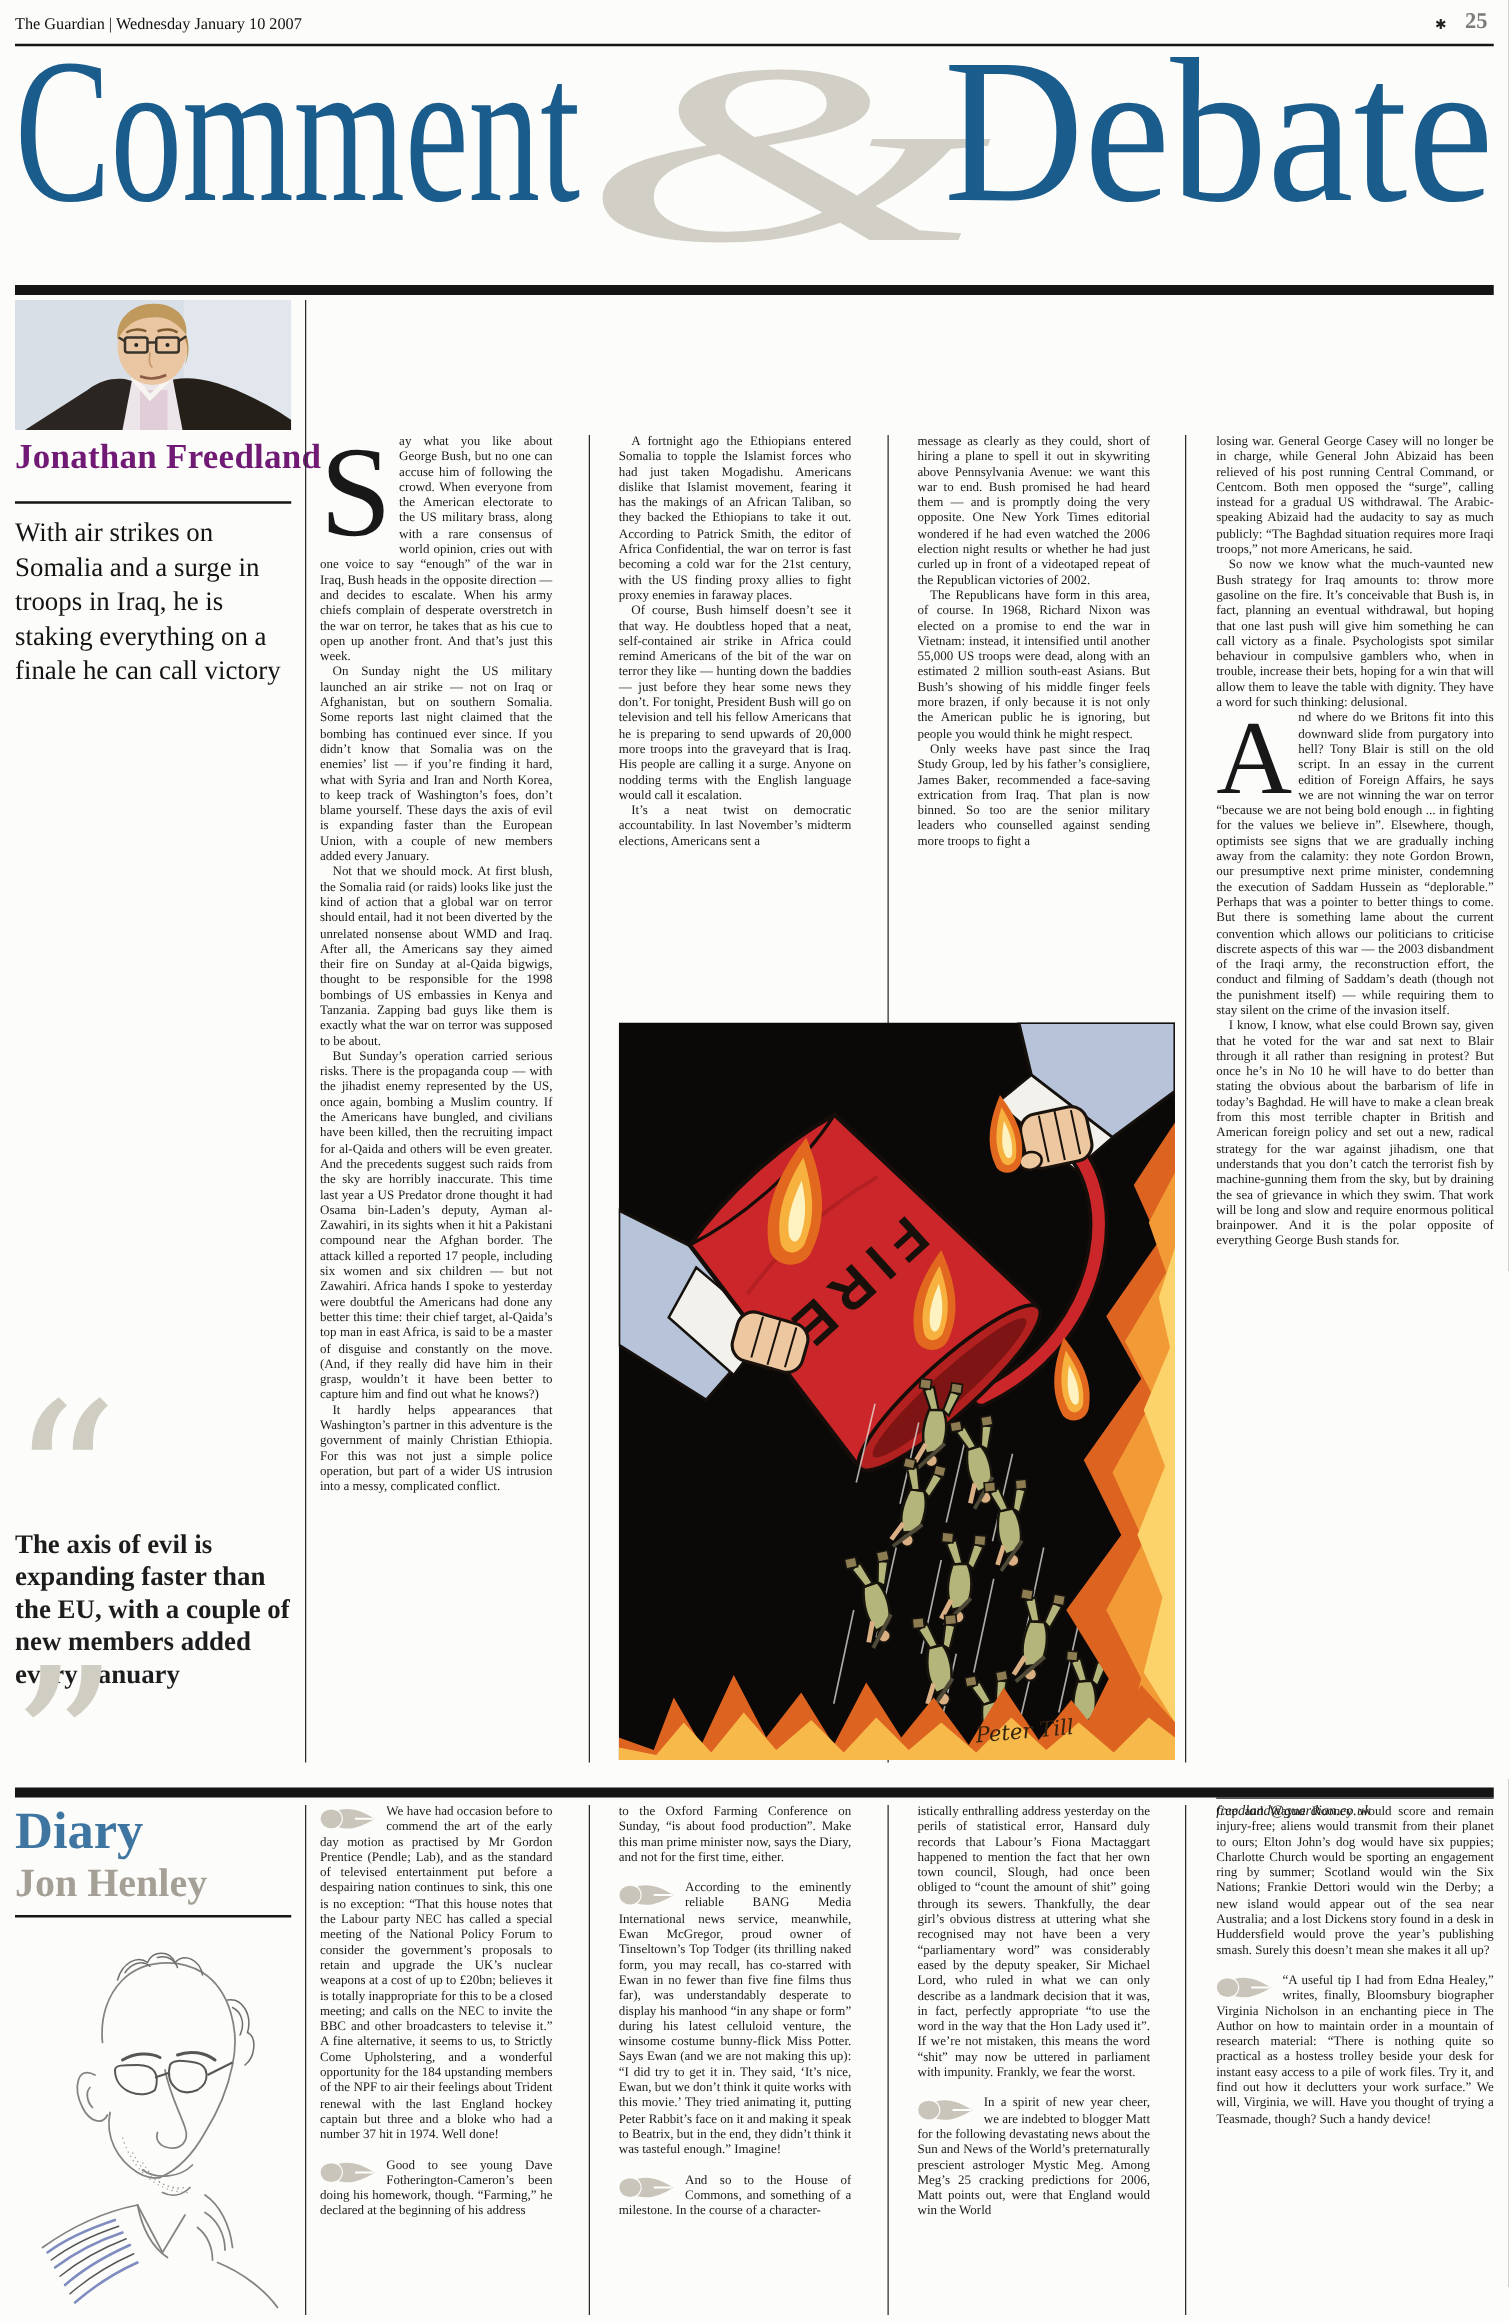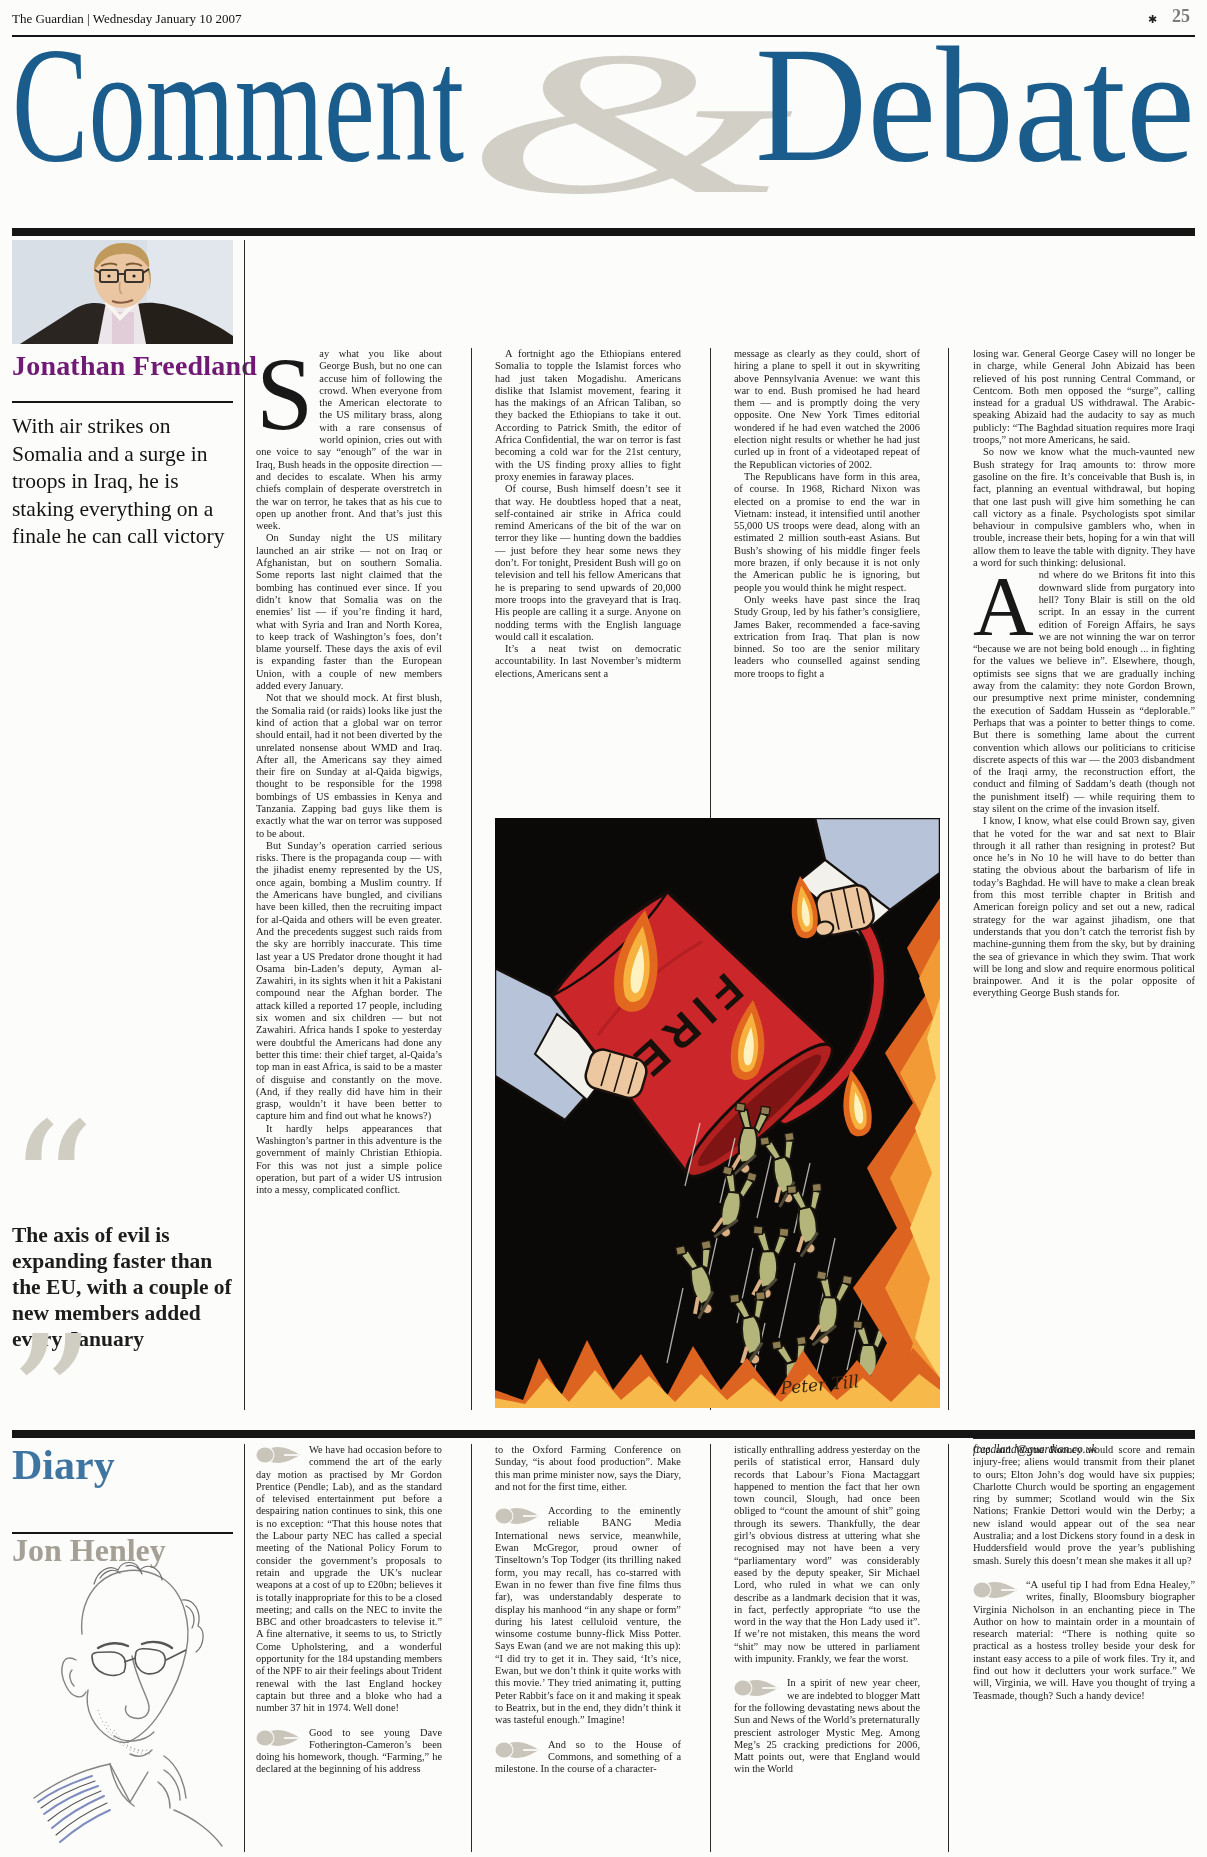--- a/index.html
+++ b/index.html
@@ -214,21 +214,21 @@
     <path d="M445,120 L424,160 L438,200 L405,255 L428,300 L395,360 L420,415 L390,470 L418,525 L400,590 L445,590 Z" fill="#f29a35"></path>
     <path d="M445,180 L432,220 L441,260 L420,310 L437,355 L415,410 L435,460 L420,520 L445,560 Z" fill="#fbd36a"></path>
 
     <path d="M0,590 L0,572 L28,582 L44,540 L66,578 L92,522 L118,572 L146,536 L172,578 L198,528 L226,572 L252,540 L280,578 L308,532 L336,574 L362,542 L390,576 L418,530 L445,560 L445,590 Z" fill="#dd6320"></path>
     <path d="M0,590 L0,580 L30,586 L52,560 L74,584 L100,552 L126,582 L154,558 L180,584 L206,556 L232,582 L258,560 L286,584 L314,556 L342,582 L368,560 L396,584 L424,556 L445,572 L445,590 Z" fill="#f6b94a"></path>
     <text x="286" y="576" font-size="17" font-style="italic" font-family="DejaVu Serif, serif" fill="#33230f" transform="rotate(-5 286 576)">Peter Till</text>
   </svg>
 
   <div class="abs rule" style="left:12px;top:1430px;width:1183px;height:8px;"></div>
   <div class="abs diary-title" style="left:12px;top:1441px;">Diary</div>
-  <div class="abs diary-author" style="left:12px;top:1488px;margin-top:44px;">Jon Henley</div>
+  <div class="abs diary-author" style="left:12px;top:1488px;">Jon Henley</div>
   <div class="abs rule" style="left:12px;top:1532px;width:221px;height:2px;"></div>
 
   <svg class="abs" style="left:14px;top:1540px;" width="215" height="308" viewBox="0 0 215 308">
     <g fill="none" stroke="#838383" stroke-width="1.4" stroke-linecap="round">
       <path d="M148,38 C170,52 178,84 172,112 C168,132 160,150 150,166 C140,184 128,196 114,202"></path>
       <path d="M74,150 C70,170 80,188 96,198 C102,202 110,203 114,202"></path>
       <path d="M148,38 C128,26 100,28 84,44 C72,56 66,74 68,94"></path>
       <path d="M62,120 C48,112 44,130 52,146 C58,158 68,160 72,152"></path>
       <path d="M58,130 C54,134 56,142 60,146"></path>
       <path d="M118,116 C122,136 130,150 134,162 C138,174 130,180 120,178 C114,177 110,172 112,166"></path>

